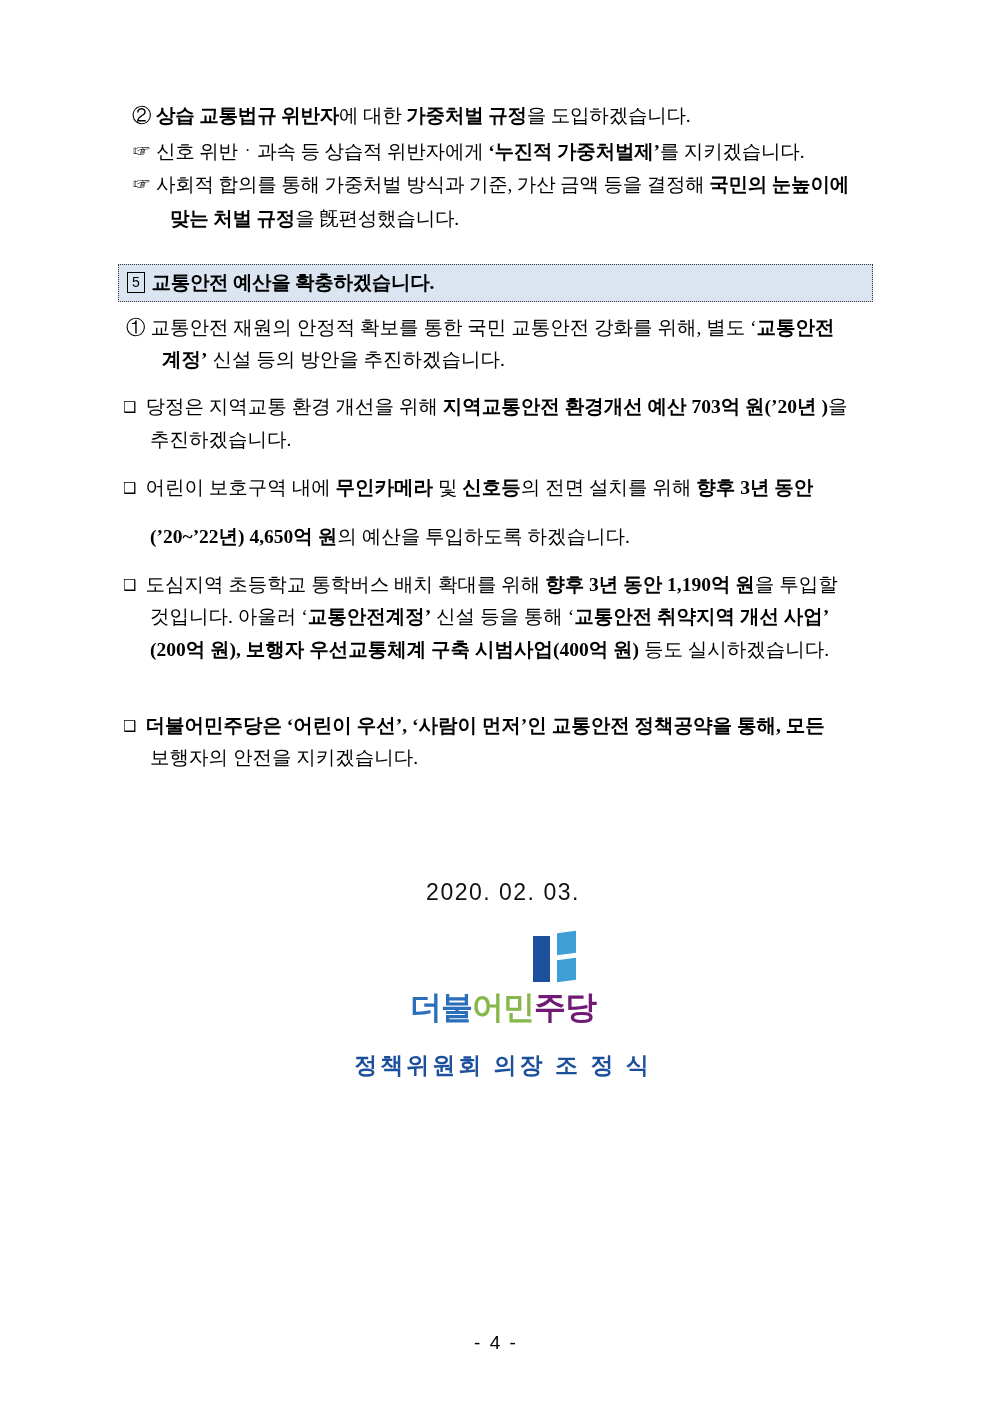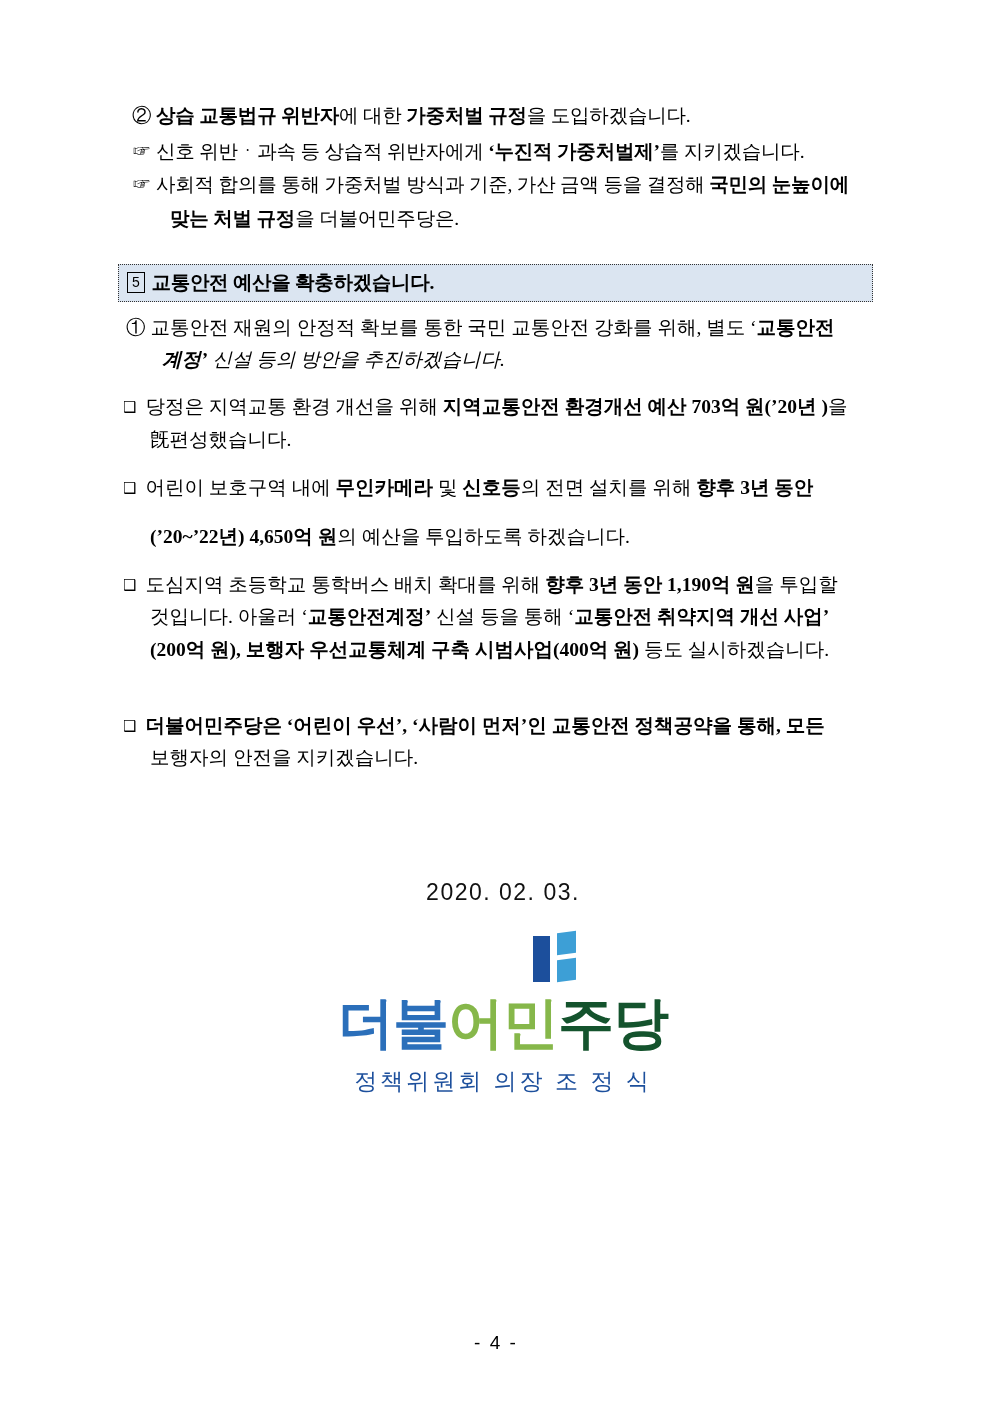--- a/index.html
+++ b/index.html
@@ -84,21 +84,20 @@
   .circ-item {
     margin-top: 8px;
     padding-left: 30px;
     text-indent: -22px;
     font-size: 19.5px;
     line-height: 1.62;
   }
   .circ-cont {
     padding-left: 44px;
     text-indent: 0;
-    font-style: italic;
   }
 
   .bracket-title {
     margin-top: 38px;
     margin-bottom: 14px;
     font-size: 22px;
     font-weight: bold;
     letter-spacing: 0.5px;
     padding-left: 6px;
   }
@@ -158,34 +157,34 @@
     transform: skewY(-7deg);
   }
   .logo-mark .bar-right2 {
     position: absolute;
     left: 24px; top: 27px;
     width: 19px; height: 22px;
     background: #3d9fd6;
     transform: skewY(-7deg);
   }
   .logo-text {
-    font-size: 56px;
+    font-size: 32px;
     font-weight: bold;
     letter-spacing: -1px;
     font-family: "Liberation Sans", sans-serif;
     display: flex;
     align-items: flex-end;
   }
   .lt-1 { color: #2b6fba; }
   .lt-2 { color: #86b74a; }
-  .lt-3 { color: #14532d; }
+  .lt-3 { color: #701a75; }
   .logo-sub {
-    margin-top: 4px;
+    margin-top: 20px;
     font-size: 23px;
-    font-weight: normal;
+    font-weight: bold;
     color: #1c4f9c;
     letter-spacing: 3px;
     font-family: "Liberation Sans", sans-serif;
   }
 
   .footer {
     position: absolute;
     left: 0;
     top: 1332px;
     width: 992px;
@@ -208,42 +207,42 @@
     <div class="line sub">
       <span>☞</span>
       <span>신호 위반ㆍ과속 등 상습적 위반자에게 </span><span class="b">‘누진적 가중처벌제’</span><span>를 지키겠습니다.</span>
     </div>
 
     <div class="line sub">
       <span>☞</span>
       <span>사회적 합의를 통해 가중처벌 방식과 기준, 가산 금액 등을 결정해 </span><span class="b">국민의 눈높이에</span>
     </div>
     <div class="line sub-cont">
-      <span class="b">맞는 처벌 규정</span><span>을 더불어민주당은.</span>
+      <span class="b">맞는 처벌 규정</span><span>을 旣편성했습니다.</span>
     </div>
 
     <div class="boxed-heading">
       <span class="num-box">5</span>
       <span>교통안전 예산을 확충하겠습니다.</span>
     </div>
 
     <div class="circ-item">
       <span>①</span>
       <span>교통안전 재원의 안정적 확보를 통한 국민 교통안전 강화를 위해, 별도 ‘</span><span class="b">교통안전</span>
     </div>
     <div class="circ-item circ-cont" style="margin-top:0;">
       <span class="b">계정’</span><span> 신설 등의 방안을 추진하겠습니다.</span>
     </div>
 
 
     <div class="sq-item">
       <span class="sq-mark">❑</span><span>당정은 지역교통 환경 개선을 위해 </span><span class="b">지역교통안전 환경개선 예산 703억 원(’20년 )</span><span>을</span>
     </div>
     <div class="sq-item sq-cont" style="margin-top:0;">
-      <span>旣편성했습니다.</span>
+      <span>추진하겠습니다.</span>
     </div>
 
     <div class="sq-item">
       <span class="sq-mark">❑</span><span>어린이 보호구역 내에 </span><span class="b">무인카메라</span><span> 및 </span><span class="b">신호등</span><span>의 전면 설치를 위해 </span><span class="b">향후 3년 동안</span>
     </div>
     <div class="sq-item sq-cont" style="margin-top:16px;">
       <span class="b">(’20~’22년) 4,650억 원</span><span>의 예산을 투입하도록 하겠습니다.</span>
     </div>
 
     <div class="sq-item">

